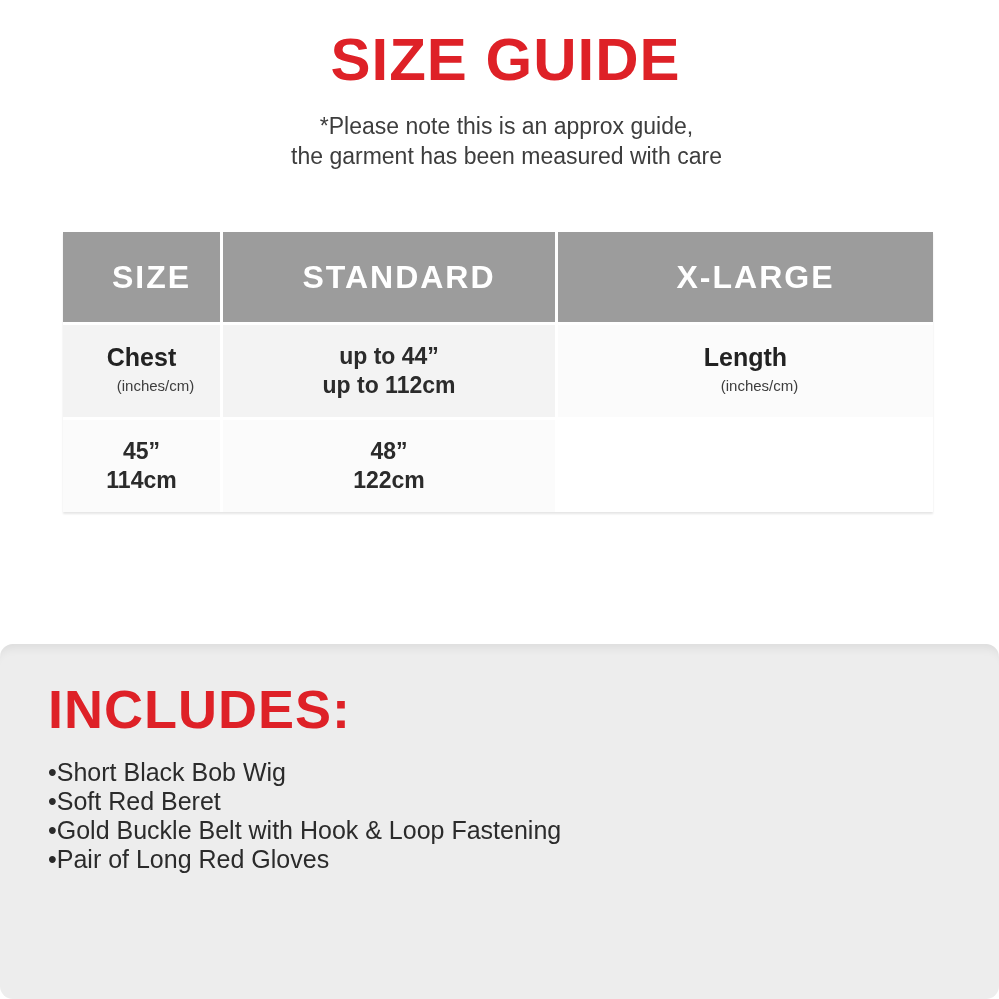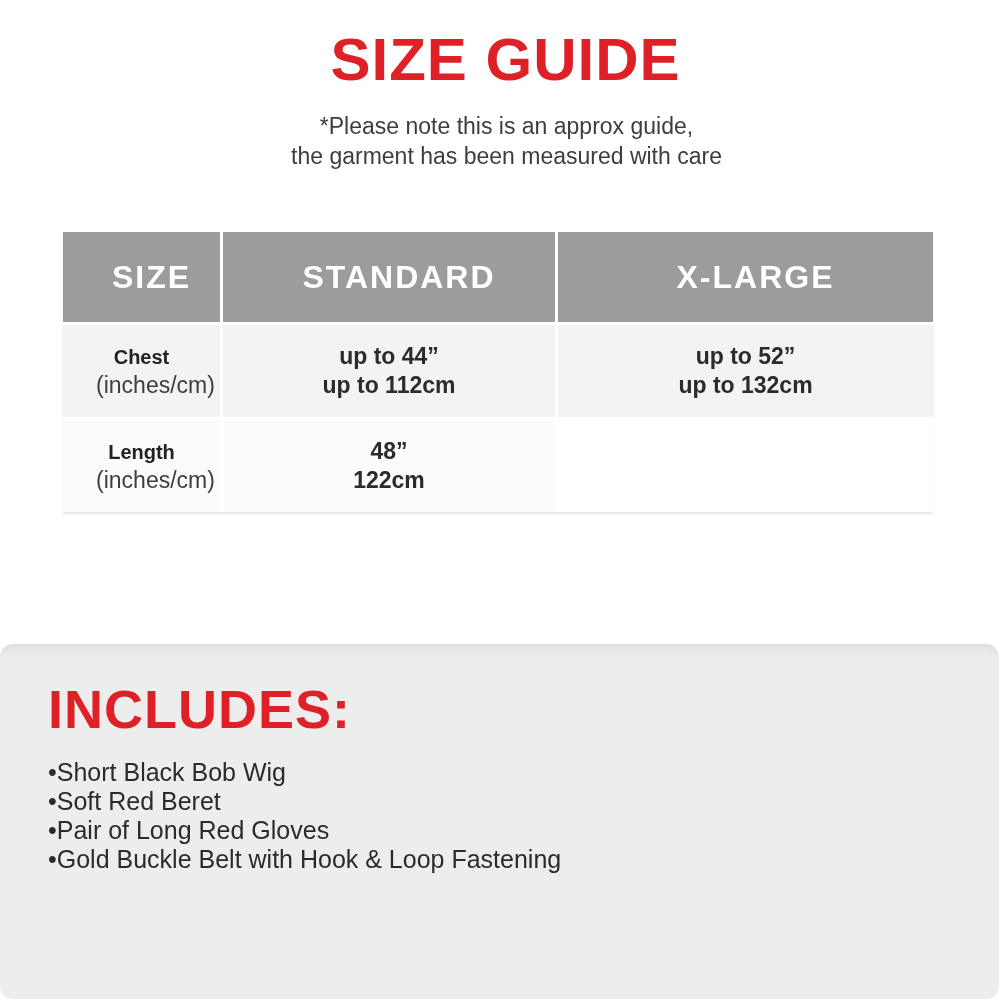--- a/index.html
+++ b/index.html
@@ -43,22 +43,22 @@
     gap:3px;background:#ffffff;
     box-shadow:0 2px 2px rgba(0,0,0,0.10);
   }
   .cell{display:flex;flex-direction:column;align-items:center;justify-content:center;}
   .th{
     background:var(--header-gray);color:#ffffff;
     font-size:32px;font-weight:bold;letter-spacing:2px;padding-left:20px;
   }
   .row-a{background:var(--row-alt-bg);}
   .row-b{background:var(--row-bg);}
-  .dim-label{font-size:20px;font-weight:bold;color:#222222;line-height:29px;}
-  .dim-sub{font-size:23px;color:var(--text-note);line-height:27px;margin-left:28px;}
+  .dim-label{font-size:25px;font-weight:bold;color:#222222;line-height:29px;}
+  .dim-sub{font-size:15px;color:var(--text-note);line-height:27px;margin-left:28px;}
   .val{
     font-size:23px;font-weight:bold;color:var(--text-dark);
     line-height:29px;text-align:center;white-space:pre-line;
   }
 
   
   .includes{
     position:absolute;top:644px;left:0;right:0;bottom:0;
     background:var(--includes-bg);
     box-shadow:inset 0 12px 10px -8px rgba(0,0,0,0.07);
@@ -95,38 +95,38 @@
     <div class="cell th">X-LARGE</div>
 
     <div class="cell row-a">
       <span class="dim-label">Chest</span>
       <span class="dim-sub">(inches/cm)</span>
     </div>
     <div class="cell row-a">
       <span class="val">up to 44”
 up to 112cm</span>
     </div>
-    <div class="cell row-a">
-      <span class="val">up to 52”
-up to 132cm</span>
-    </div>
 
     <div class="cell row-b">
       <span class="dim-label">Length</span>
       <span class="dim-sub">(inches/cm)</span>
+    </div>
+    <div class="cell row-b">
+      <span class="val">45”
+114cm</span>
     </div>
     <div class="cell row-b">
       <span class="val">48”
 122cm</span>
     </div>
   </div>
 
   <div class="includes">
     <h2 class="includes-heading">INCLUDES:</h2>
     <ul class="includes-list">
       <li>Short Black Bob Wig</li>
       <li>Soft Red Beret</li>
+      <li>Gold Buckle Belt with Hook &amp; Loop Fastening</li>
       <li>Pair of Long Red Gloves</li>
-      <li>Gold Buckle Belt with Hook &amp; Loop Fastening</li>
     </ul>
   </div>
 
 </div>
 
 </body></html>

